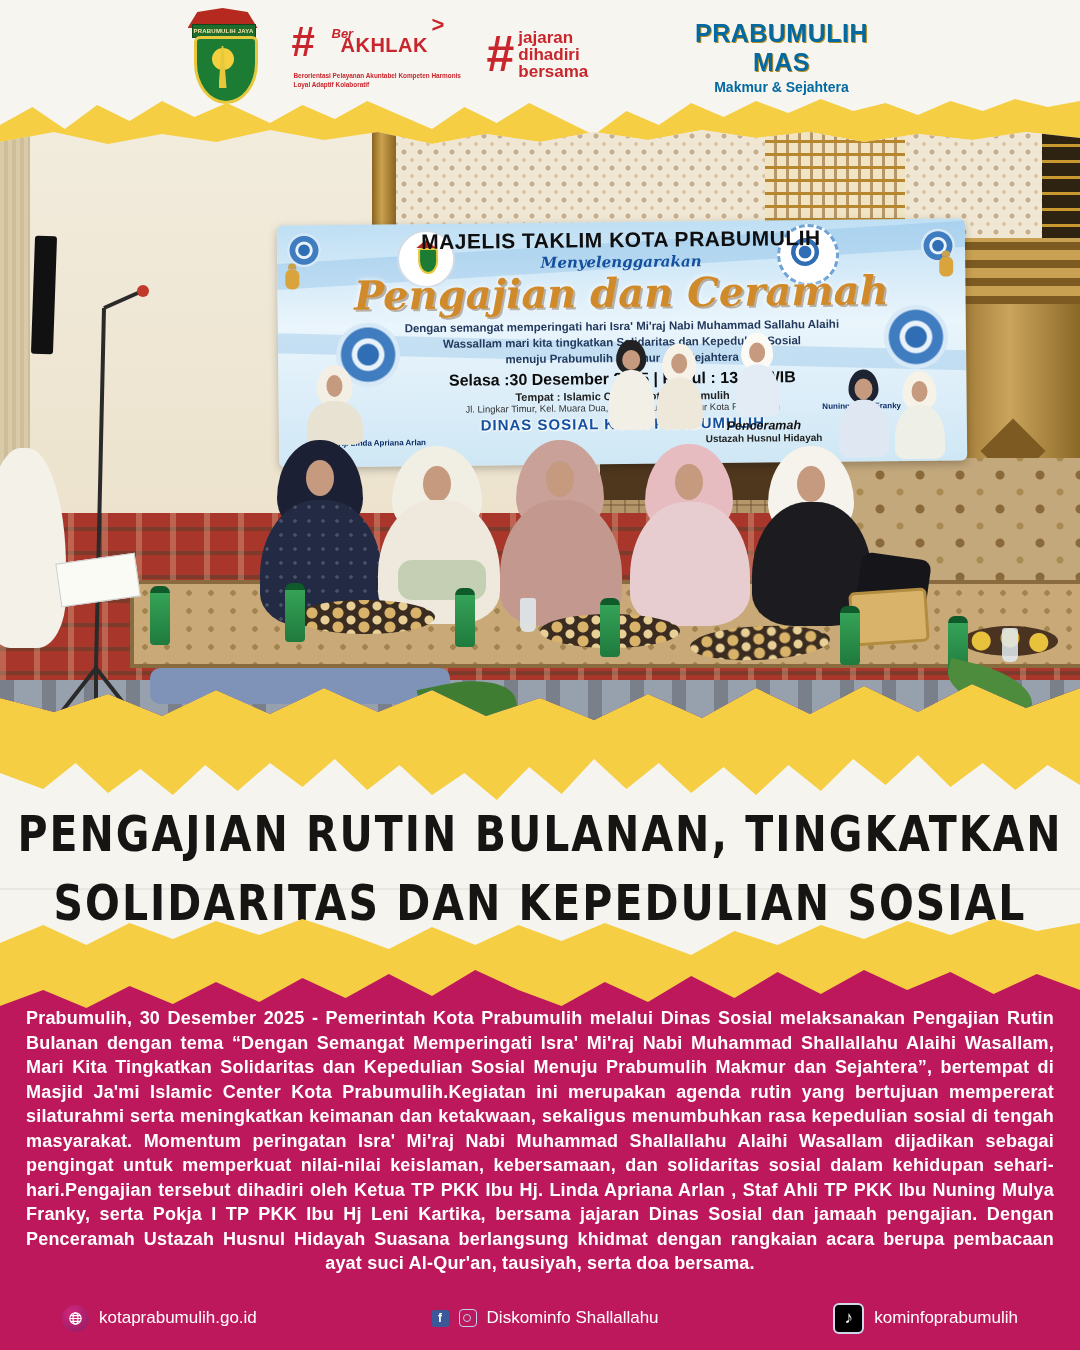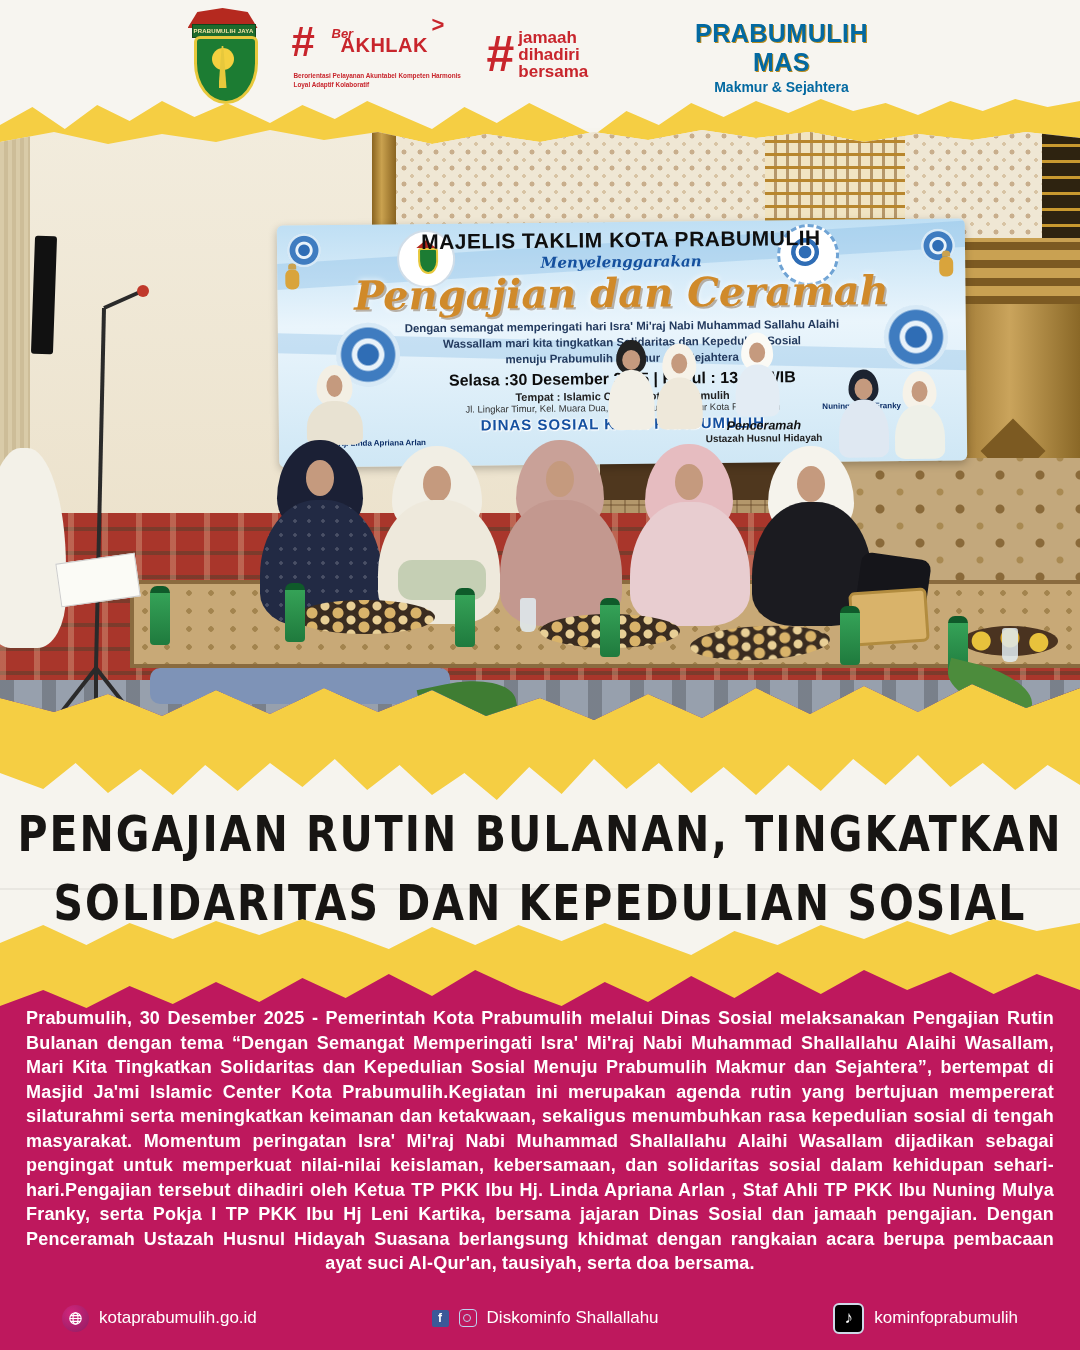--- a/index.html
+++ b/index.html
@@ -167,21 +167,21 @@
       <div class="akhlak">
         <div class="hash">#</div>
         <div class="ber">Ber</div>
         <div class="word">AKHLAK</div>
         <div class="arrow">&gt;</div>
         <div class="tag">Berorientasi Pelayanan Akuntabel Kompeten Harmonis Loyal Adaptif Kolaboratif</div>
       </div>
       <div class="bangga">
         <div class="hash">#</div>
         <div class="bcol">
-          <div>jamaah</div>
+          <div>jajaran</div>
           <div>dihadiri</div>
           <div>bersama</div>
         </div>
       </div>
       <div class="pmas">
         <div class="t1">PRABUMULIH MAS</div>
         <div class="t2">Makmur &amp; Sejahtera</div>
       </div>
     </div>
   </div>

